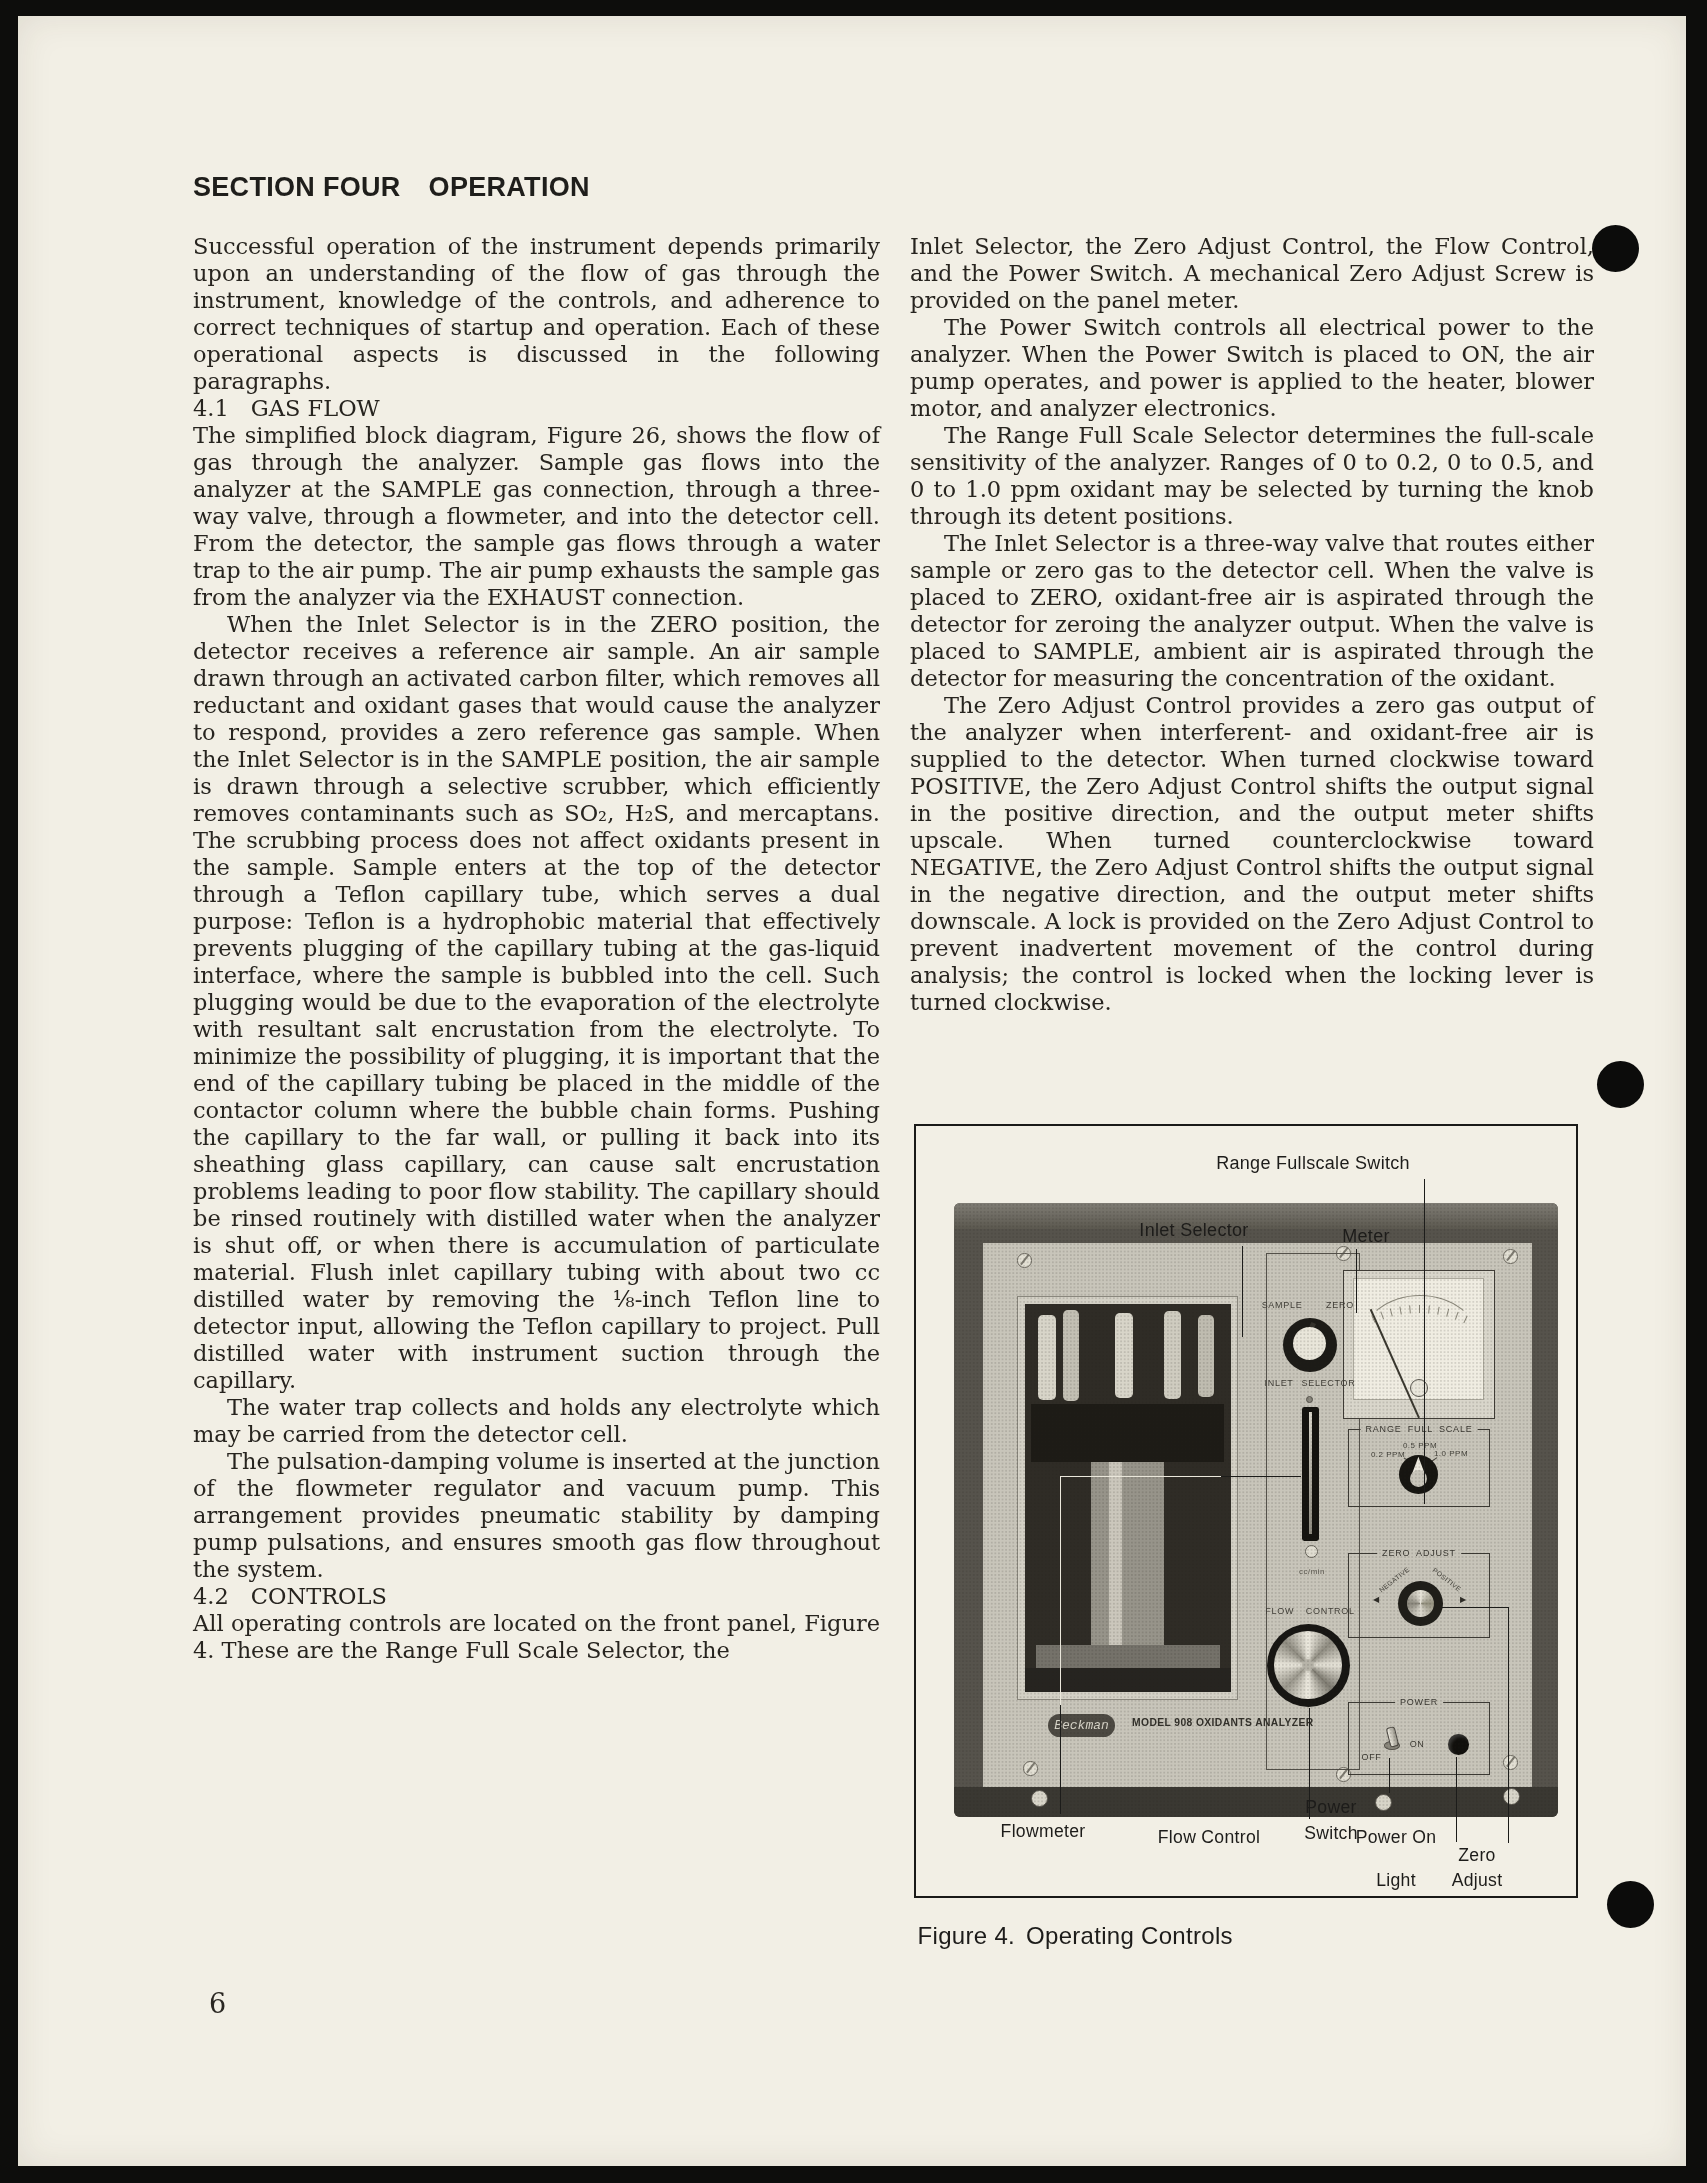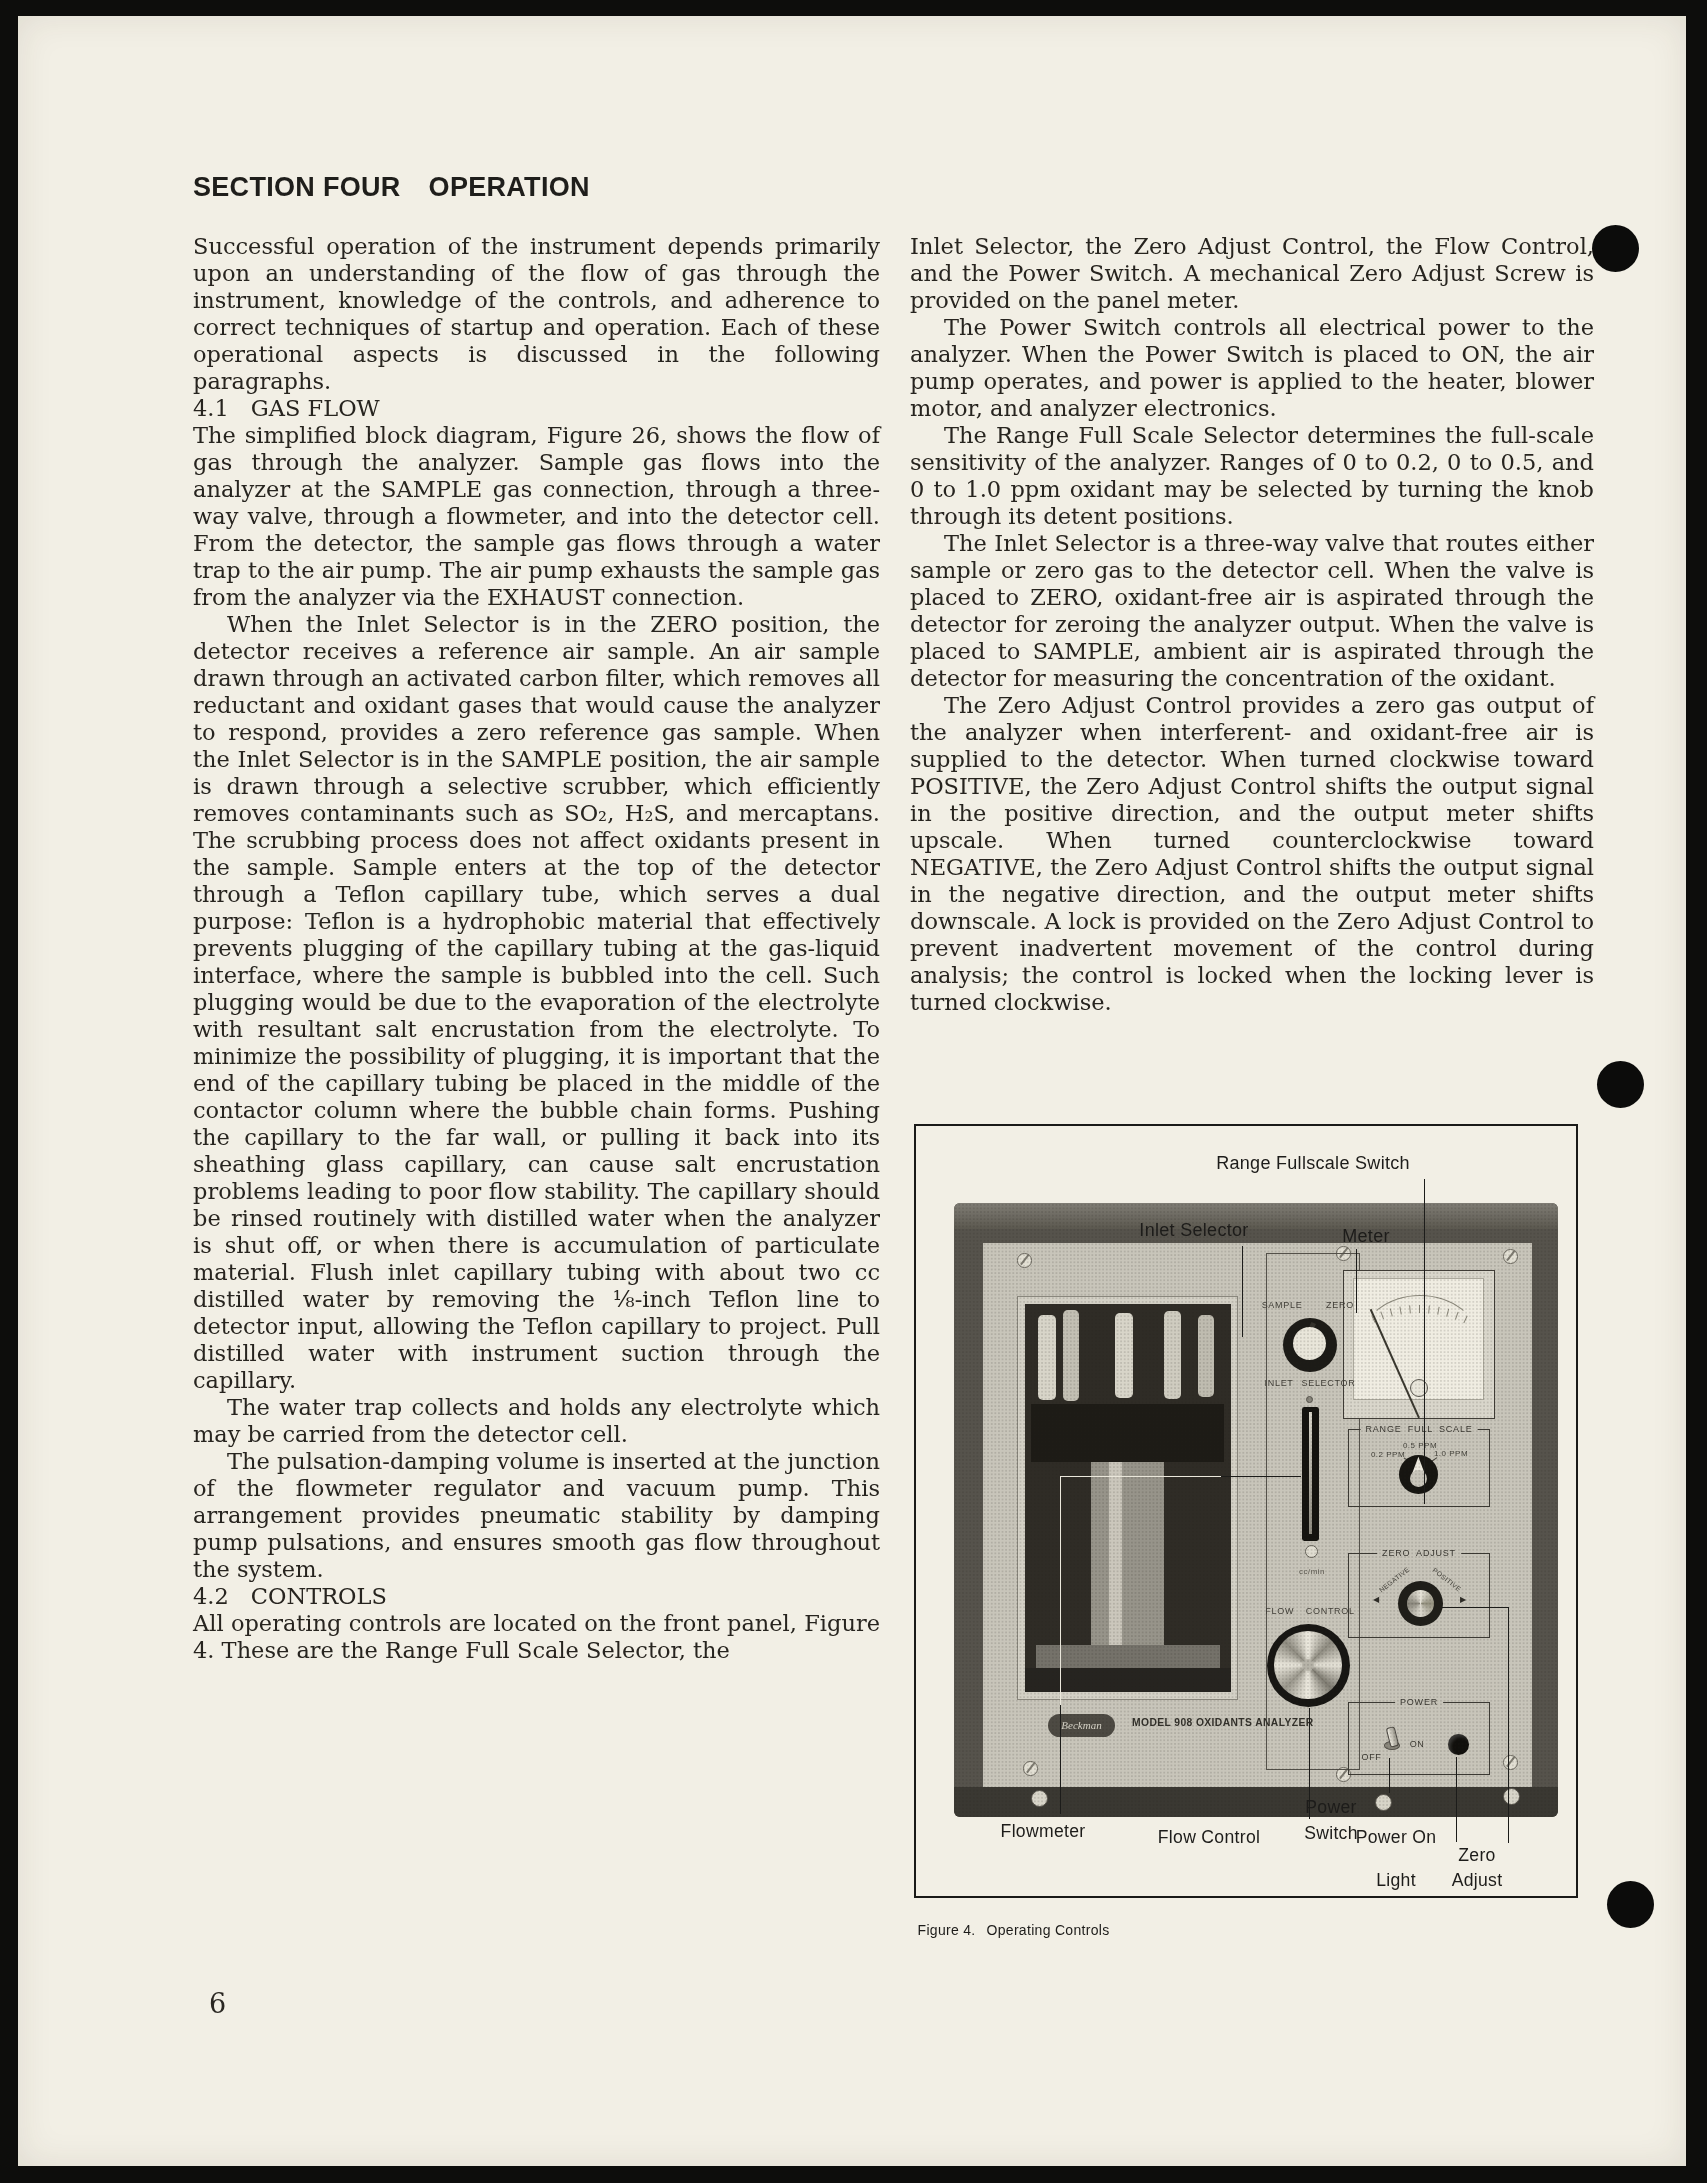--- a/index.html
+++ b/index.html
@@ -44,21 +44,21 @@
 
   .page-number{
     position:absolute;left:191px;top:1972px;
     font-family:"DejaVu Serif",serif;font-size:27px;color:#2a2722;
   }
 
   
   .figure-wrap{position:absolute;left:896px;top:1108px;width:669px;}
   .fig-box{position:relative;width:664px;height:774px;border:2.4px solid #1a1a18;background:#f2efe5;box-sizing:border-box;}
   .fig-caption{
-    margin-top:24px;margin-left:3.6px;font-size:14px;color:#1d1c1a;letter-spacing:0.3px;
+    margin-top:24px;margin-left:3.6px;font-size:24px;color:#1d1c1a;letter-spacing:0.3px;
   }
   .fig-caption .cgap{display:inline-block;width:11px;}
 
   .callout{
     position:absolute;transform:translateX(-50%);
     font-size:18px;color:#1d1c1a;letter-spacing:0.3px;white-space:nowrap;z-index:6;
   }
   .callout.small{font-size:17.6px;}
 
   .ld{position:absolute;background:#1c1c1a;z-index:5;}
@@ -144,21 +144,21 @@
 
   .plabel{position:absolute;transform:translate(-50%,-50%);font-size:9px;letter-spacing:0.6px;color:#3c3a33;}
   .toggle-base{position:absolute;left:35px;top:38px;width:16px;height:8.5px;border-radius:50%;background:#8b887d;border:1.2px solid #55524b;box-sizing:border-box;}
   .toggle-bat{position:absolute;left:39px;top:24px;width:6.7px;height:18px;border-radius:3px;
     background:linear-gradient(90deg,#efece1,#9b988d);transform:rotate(-14deg);border:0.6px solid #4c4943;}
   .pilot-light{position:absolute;left:99px;top:31px;width:20.7px;height:20.7px;border-radius:50%;background:#100f0c;box-shadow:inset 2.4px 2.4px 3.6px rgba(255,255,255,0.18);}
 
   
   .badge{position:absolute;left:94px;top:511px;width:67px;height:22.5px;border-radius:11.6px;background:#4d4a43;z-index:2;
     display:flex;align-items:center;justify-content:center;}
-  .badge span{font-family:Liberation Serif, serif;font-style:italic;font-size:11px;color:#d9d6ca;}
+  .badge span{font-family:Liberation Mono, monospace;font-style:italic;font-size:13px;color:#d9d6ca;}
   .model-label{position:absolute;left:178px;top:514px;font-size:10.3px;font-weight:700;letter-spacing:0.4px;color:#33312b;z-index:2;white-space:nowrap;}
 </style>
 </head>
 <body>
 
 <div class="page">
 
   <div class="punch" style="left:1574px;top:209px;"></div>
   <div class="punch" style="left:1579px;top:1045px;"></div>
   <div class="punch" style="left:1589px;top:1865px;"></div>

